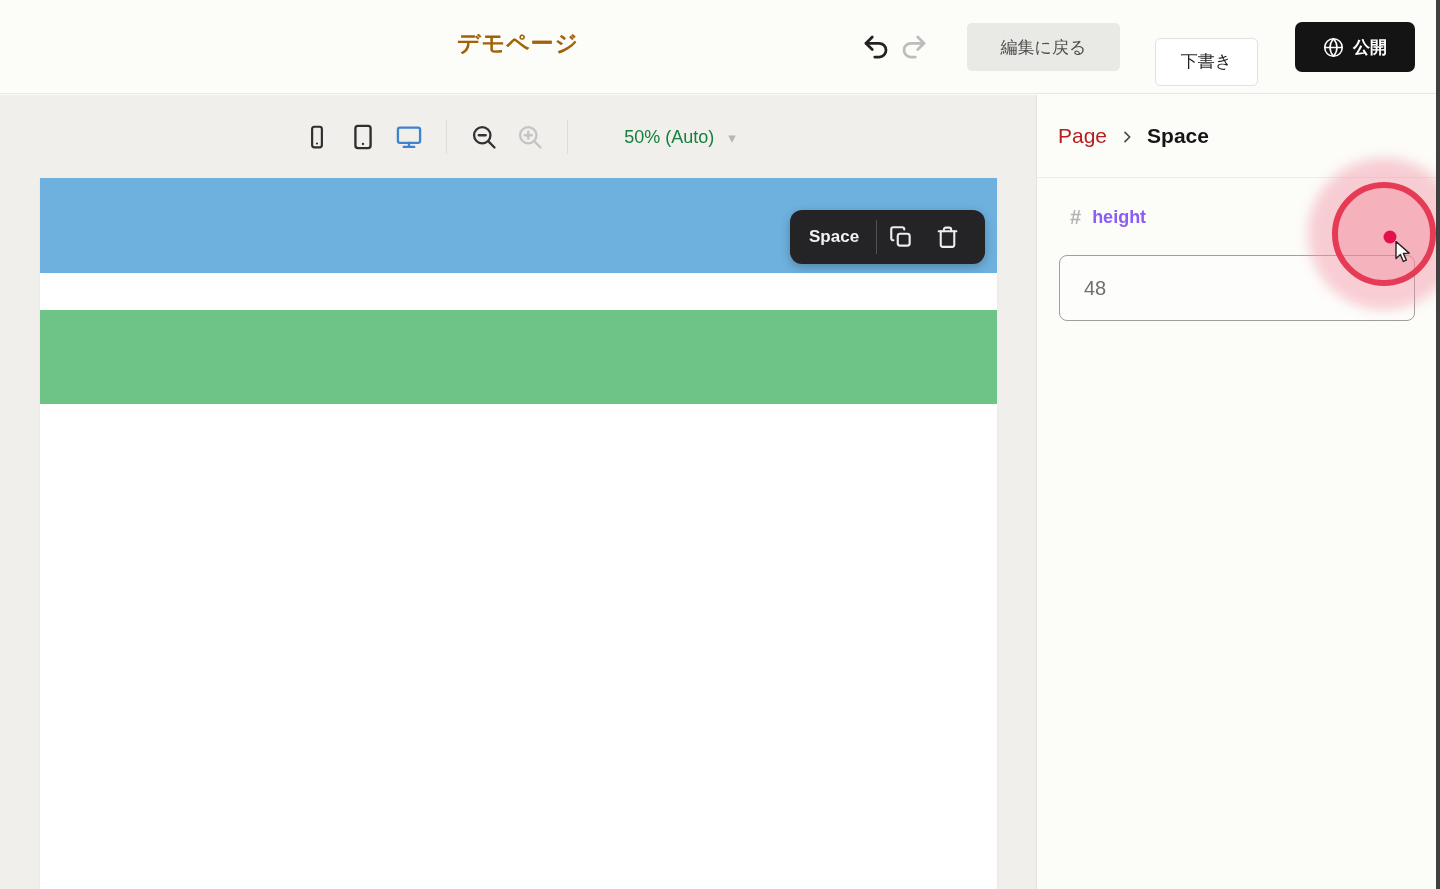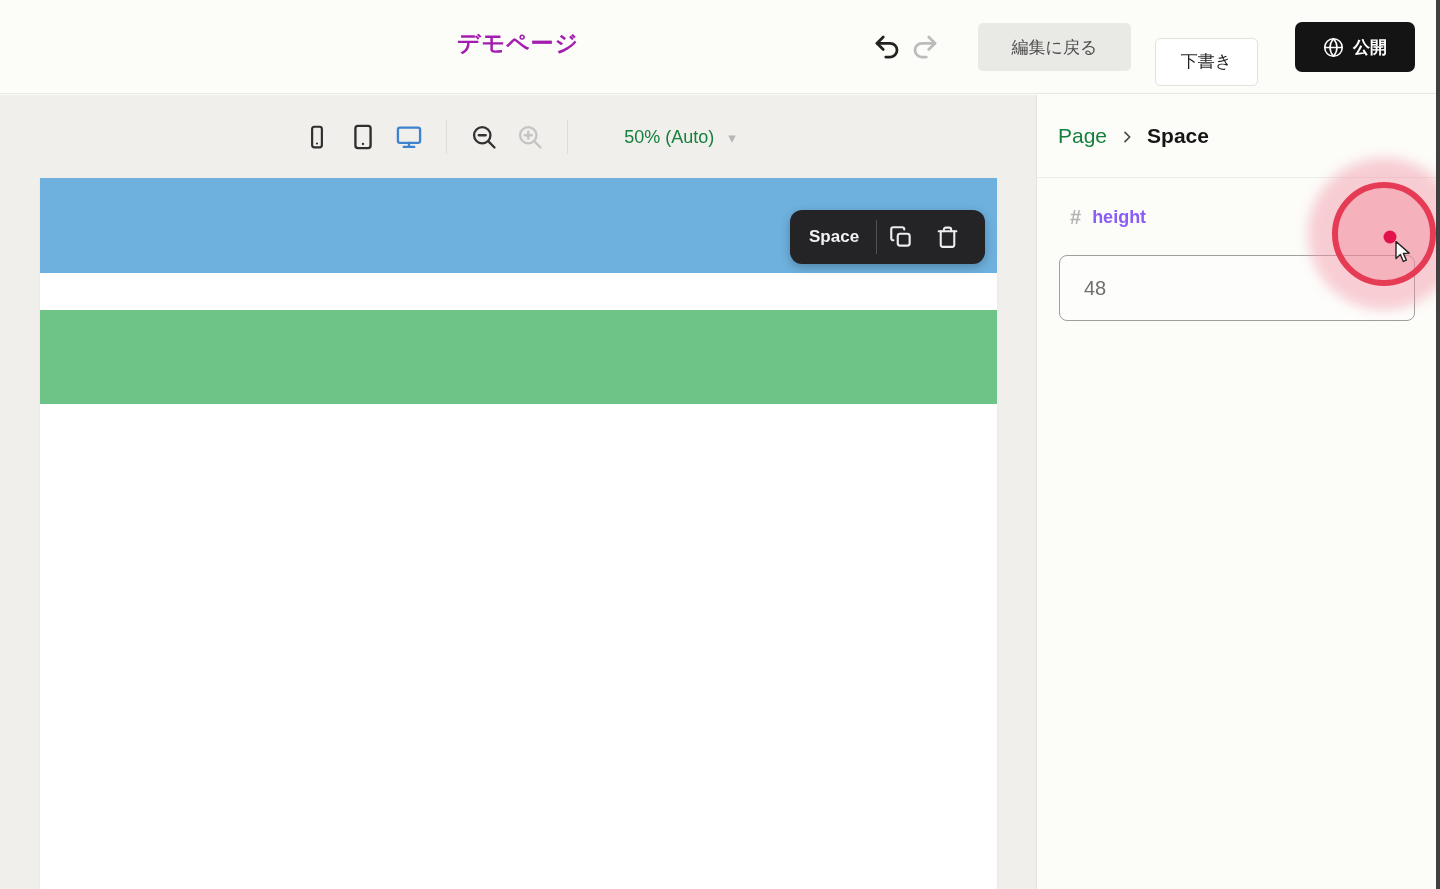--- a/index.html
+++ b/index.html
@@ -11,40 +11,40 @@
   }
   svg { display:block; }
 
   
   .header {
     position:absolute; left:0; top:0; width:1440px; height:94px;
     background:#fcfcf9; border-bottom:1px solid #e6e6e2; z-index:10;
   }
   .page-title {
     position:absolute; left:0; top:28px; width:1036px;
-    text-align:center; font-size:23px; font-weight:bold; color:#a21caf;
+    text-align:center; font-size:23px; font-weight:bold; color:#a16207;
     letter-spacing:1px;
   }
   .header-right {
     position:absolute; right:25px; top:0; height:94px;
     display:flex; align-items:center; gap:0;
   }
   .icon-btn {
     width:38px; height:38px; display:flex; align-items:center; justify-content:center;
     background:transparent; border:none; cursor:pointer;
   }
   .undo-btn { color:#222; }
   .redo-btn { color:#bcbcbc; margin-right:34px; }
   .btn {
     height:48px; border-radius:5px; font-size:17px; cursor:pointer;
     display:flex; align-items:center; justify-content:center;
     font-family:"Liberation Sans", sans-serif;
   }
   .btn-back-edit {
-    width:153px; background:#e9e9e6; border:none; color:#4f4f4f; margin-right:24px;
+    width:153px; background:#e9e9e6; border:none; color:#4f4f4f; margin-right:35px;
   }
   .btn-draft {
     width:103px; background:#ffffff; border:1px solid #e1e1dd; color:#1f1f1f; margin-right:37px;margin-top:29px;
   }
   .btn-publish {
     width:120px; height:50px; background:#141414; border:none; color:#ffffff;
     border-radius:7px; gap:9px; font-weight:bold;
   }
 
   
@@ -265,21 +265,21 @@
             <path d="M18.5 6v13.2a1.8 1.8 0 0 1-1.8 1.8H7.3a1.8 1.8 0 0 1-1.8-1.8V6"></path>
             <path d="M8.5 6V4.3A1.8 1.8 0 0 1 10.3 2.5h3.4a1.8 1.8 0 0 1 1.8 1.8V6"></path>
           </svg>
       </span>
     </button>
   </div>
 </div>
 
 <div class="panel">
   <div class="breadcrumb">
-    <span class="crumb-parent" style="color: #15803d;">Page</span>
+    <span class="crumb-parent" style="color: #b91c1c;">Page</span>
     <span class="crumb-chevron">
       <svg width="16" height="16" viewBox="0 0 24 24" fill="none" stroke="currentColor" stroke-width="2.6" stroke-linecap="round" stroke-linejoin="round">
           <polyline points="9 5 16 12 9 19"></polyline>
         </svg>
     </span>
     <span class="crumb-current">Space</span>
   </div>
 
   <div class="field-block">
     <div class="field-label-row">

